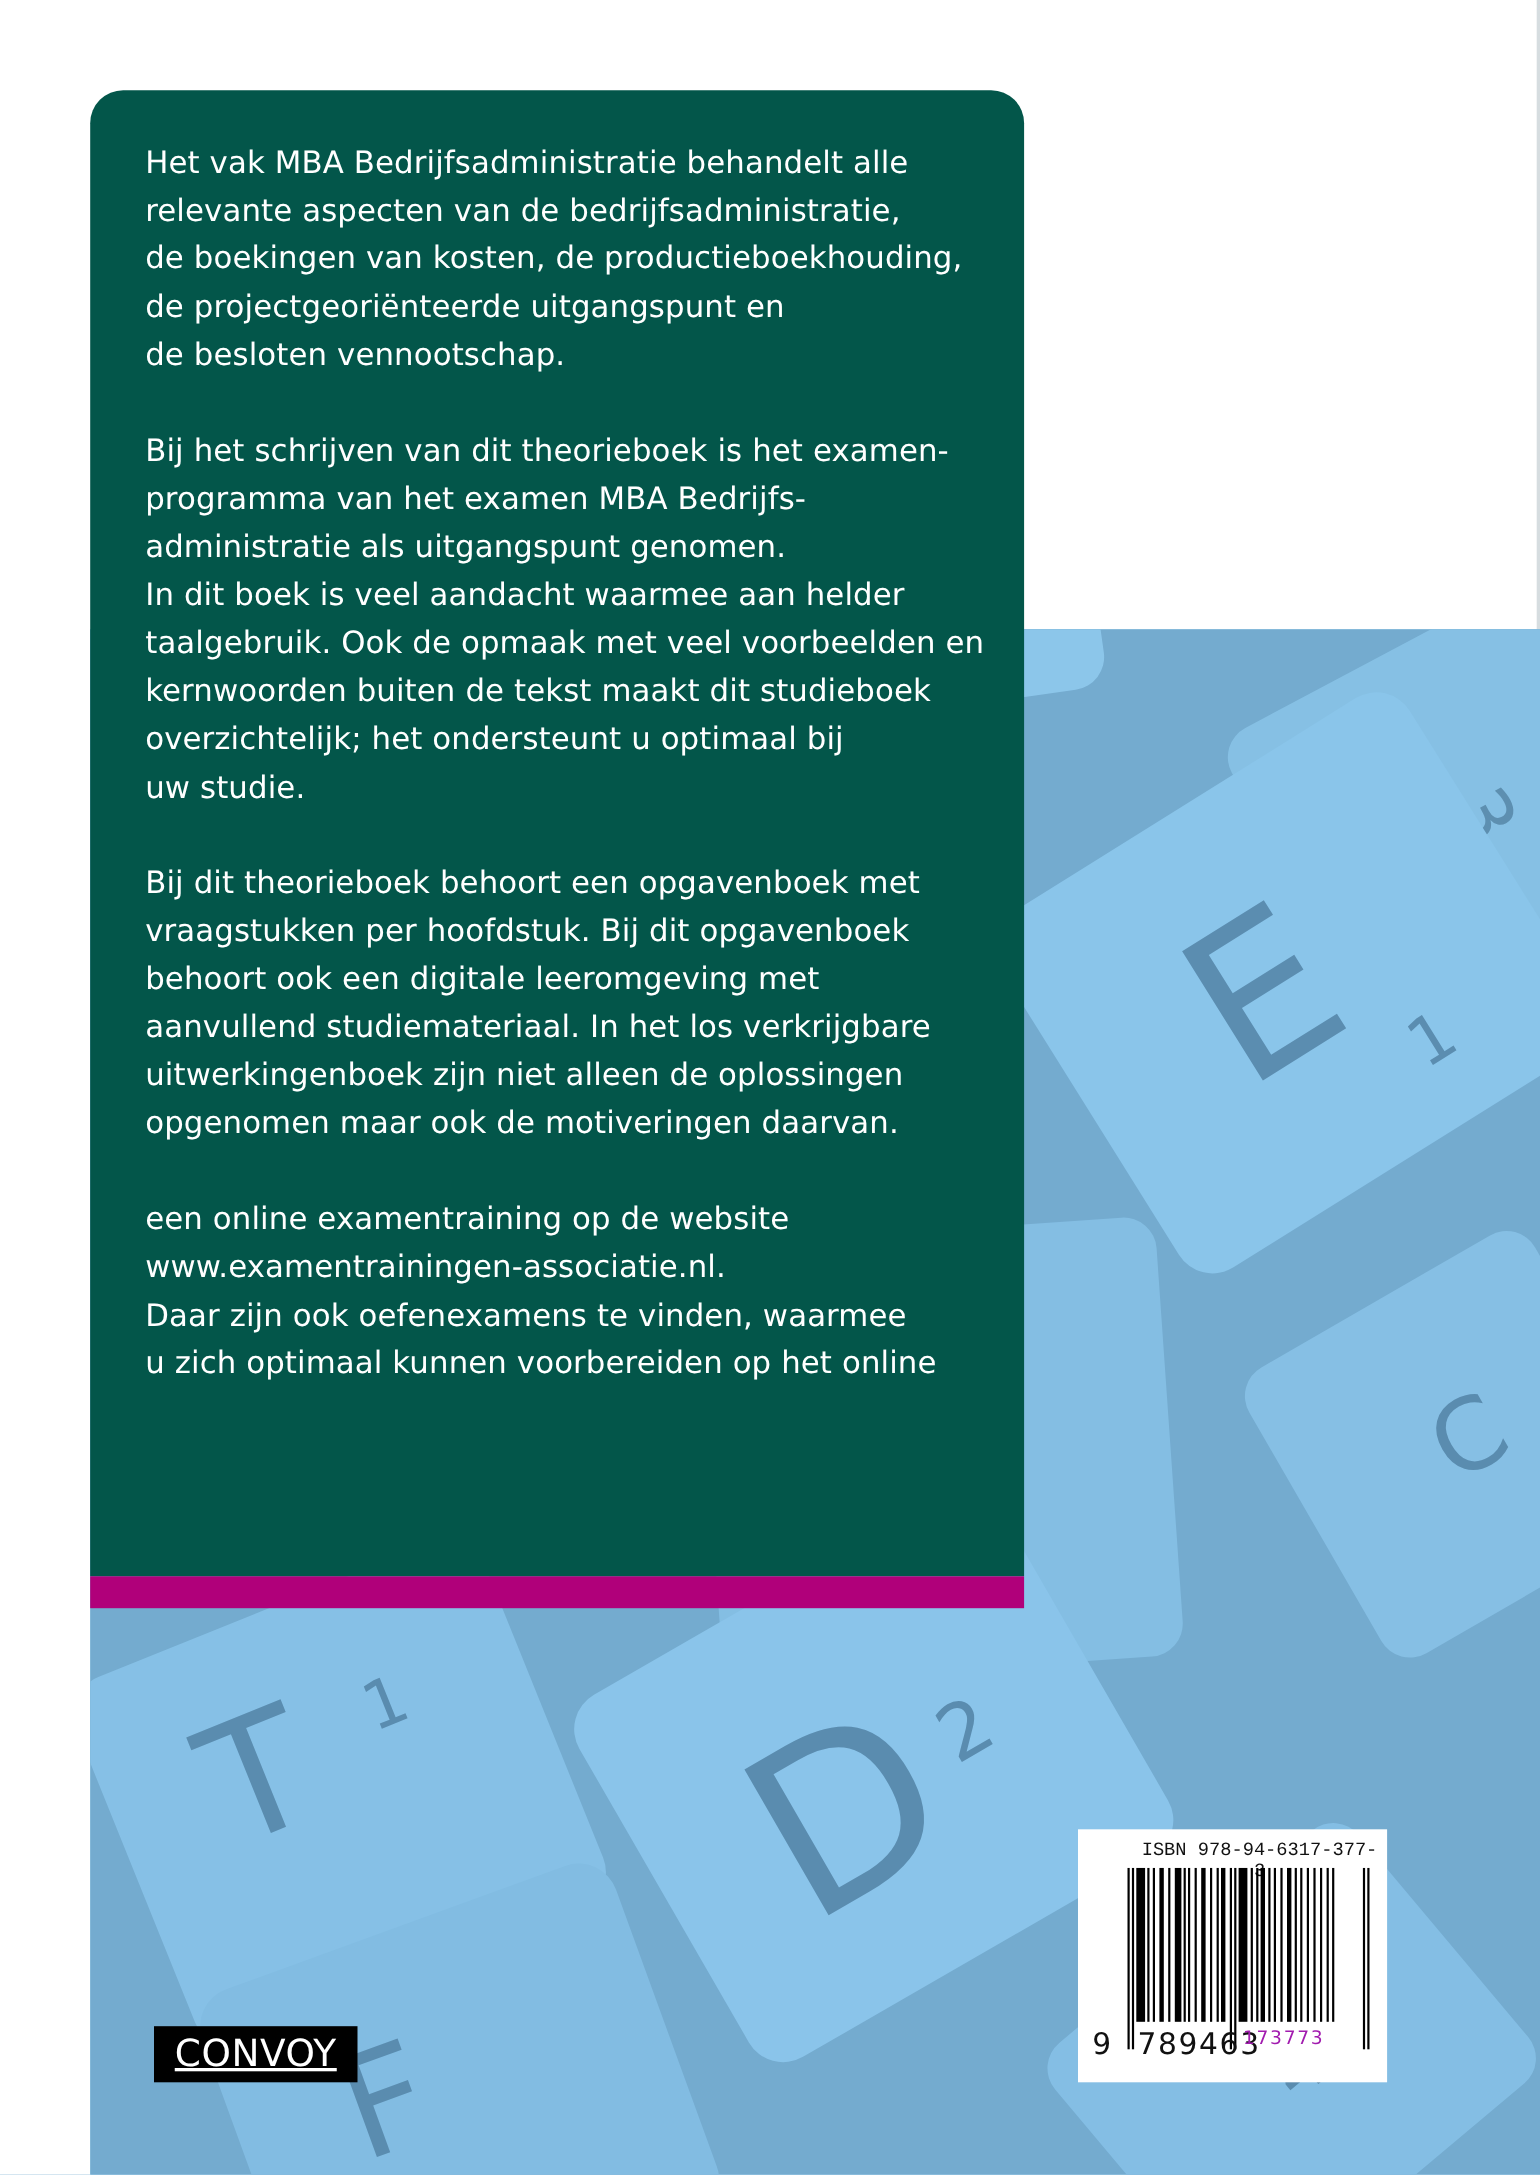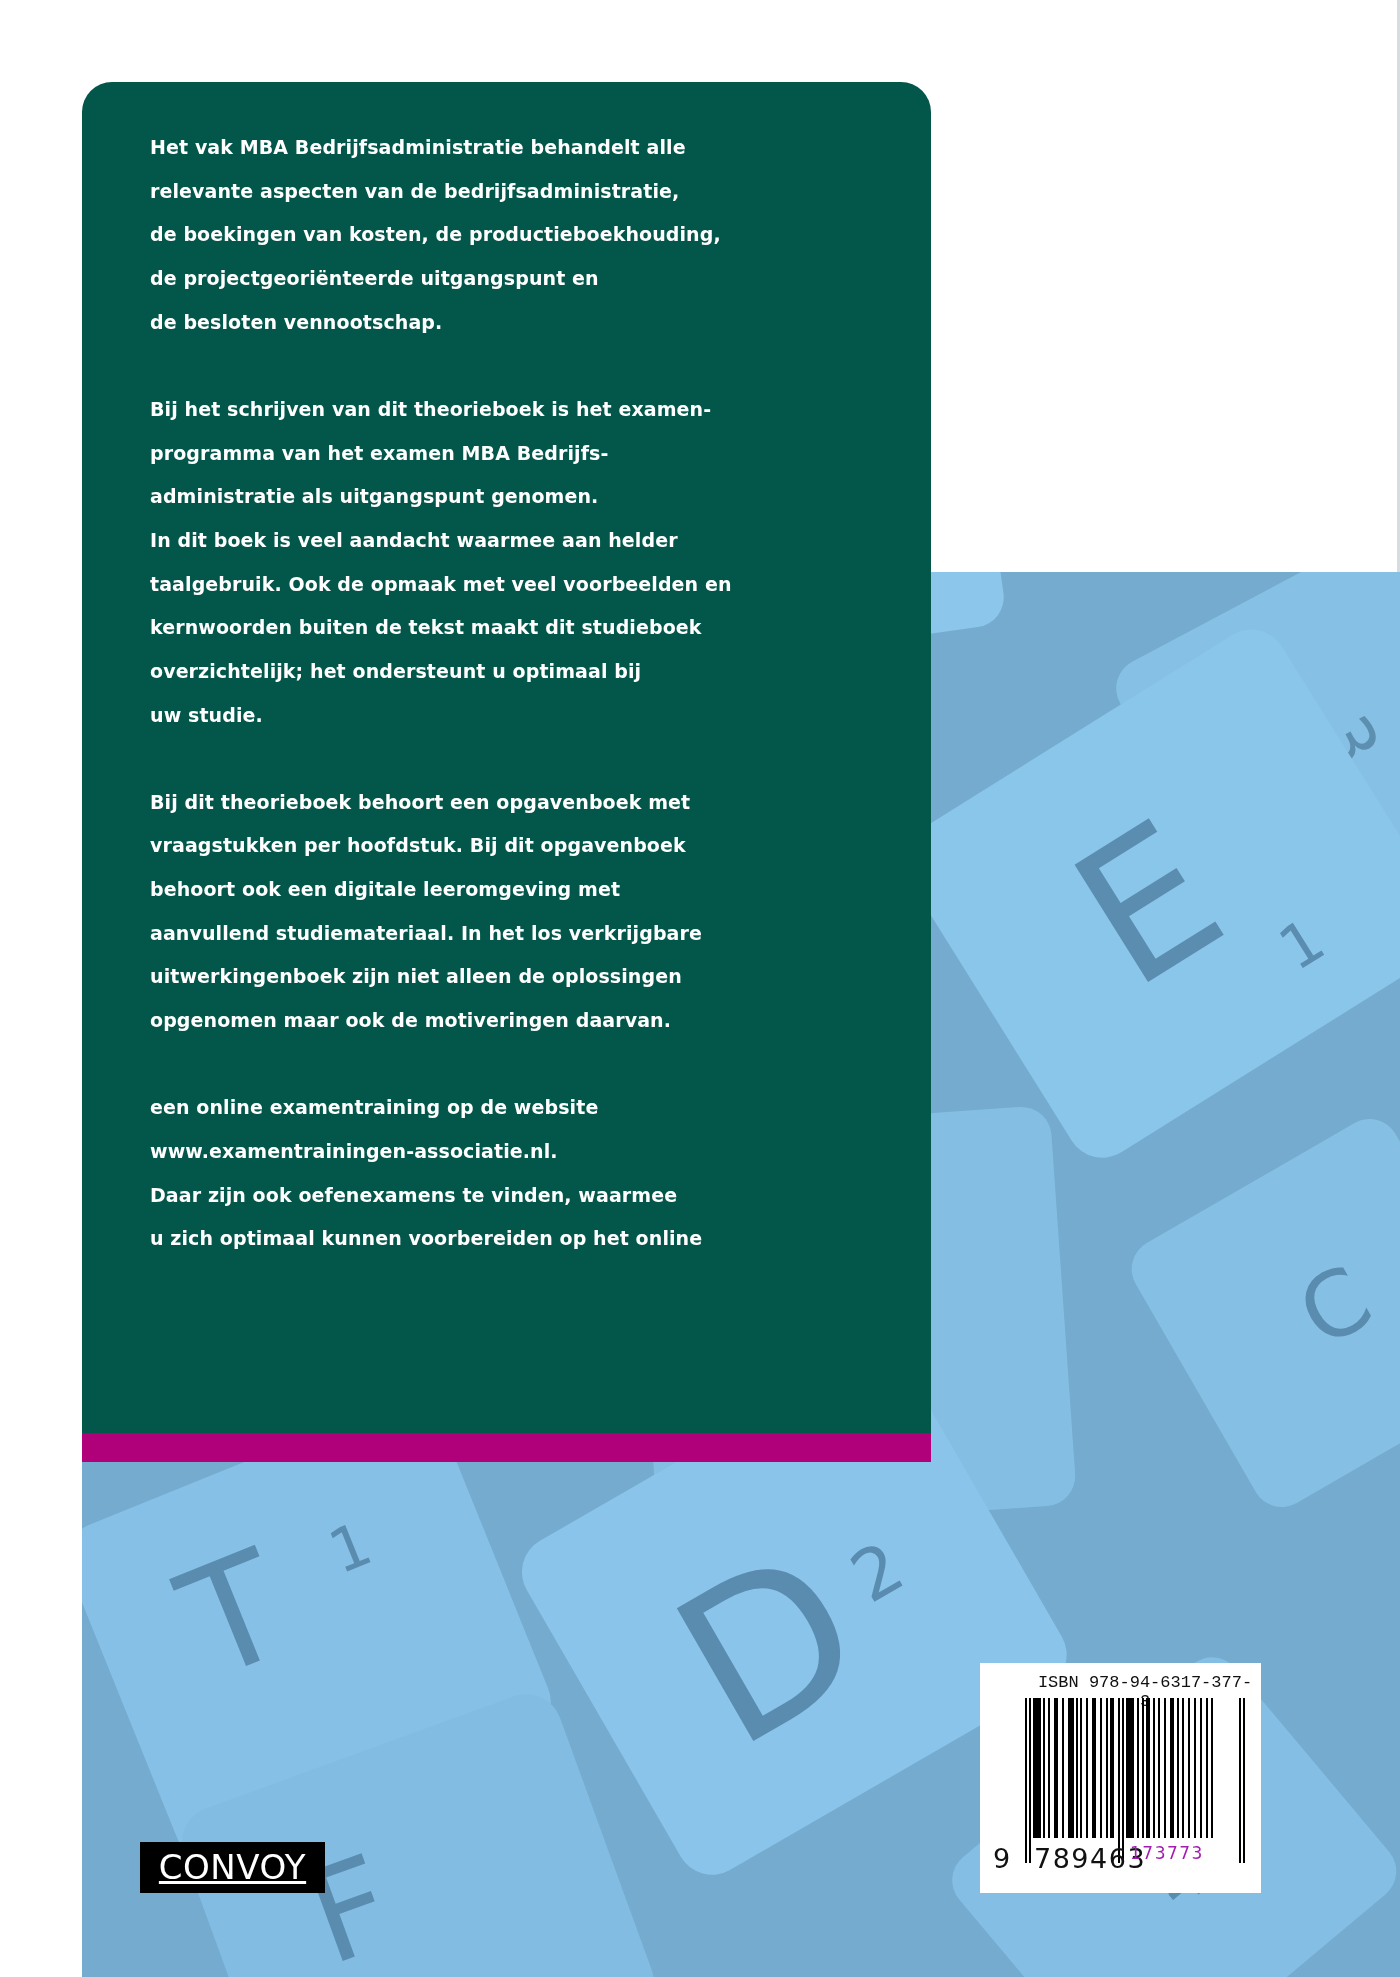--- a/index.html
+++ b/index.html
@@ -1,21 +1,21 @@
 <!DOCTYPE html>
 <html><head>
 <meta charset="utf-8">
 <style>
   html, body { margin:0; padding:0; }
   body { width:1400px; height:1977px; position:relative; overflow:hidden; background:#ffffff; font-family:"DejaVu Sans", sans-serif; }
   .edge-strip { position:absolute; right:0; top:0; width:3px; height:1977px; background:#d6dde0; }
   .photo { position:absolute; left:82px; top:572px; width:1318px; height:1405px; overflow:hidden; background:#7db8dd; }
   .photo svg { position:absolute; left:0; top:0; }
   .panel { position:absolute; left:82px; top:82px; width:849px; height:1351px; background:#03564a; border-top-left-radius:30px; border-top-right-radius:30px; }
-  .panel-text { position:absolute; left:68px; top:44px; width:780px; color:#ffffff; font-size:19px; line-height:43.65px; letter-spacing:0.1px;font-weight:bold; }
+  .panel-text { position:absolute; left:50px; top:44px; width:780px; color:#ffffff; font-size:28px; line-height:43.65px; letter-spacing:0.1px; }
   .panel-text p { margin:0 0 43.65px 0; }
   .panel-text p:last-child { margin-bottom:0; }
   .panel-text .ln { display:block; white-space:nowrap; }
   .accent-bar { position:absolute; left:82px; top:1433px; width:849px; height:29px; background:#b0007a; }
   .publisher-logo { position:absolute; left:140px; top:1842px; width:185px; height:51px; background:#000; color:#fff; font-family:"DejaVu Sans", sans-serif; font-size:34px; line-height:51px; text-align:center; letter-spacing:0.5px;text-decoration:underline; }
   .barcode-box { position:absolute; left:980px; top:1663px; width:281px; height:230px; background:#fff; }
   .isbn-label { position:absolute; left:55px; top:10px; width:220px; text-align:center; font-family:Liberation Mono, monospace; font-size:17px; color:#111; }
   .bars { position:absolute; left:0; top:35px; }
   .digit-lead { position:absolute; left:13px; top:180px; font-size:27px; color:#111; font-family:"DejaVu Sans", sans-serif; }
   .digits-left { position:absolute; left:54px; top:180px; font-size:27px; color:#111; letter-spacing:1.5px; font-family:"DejaVu Sans", sans-serif; }

